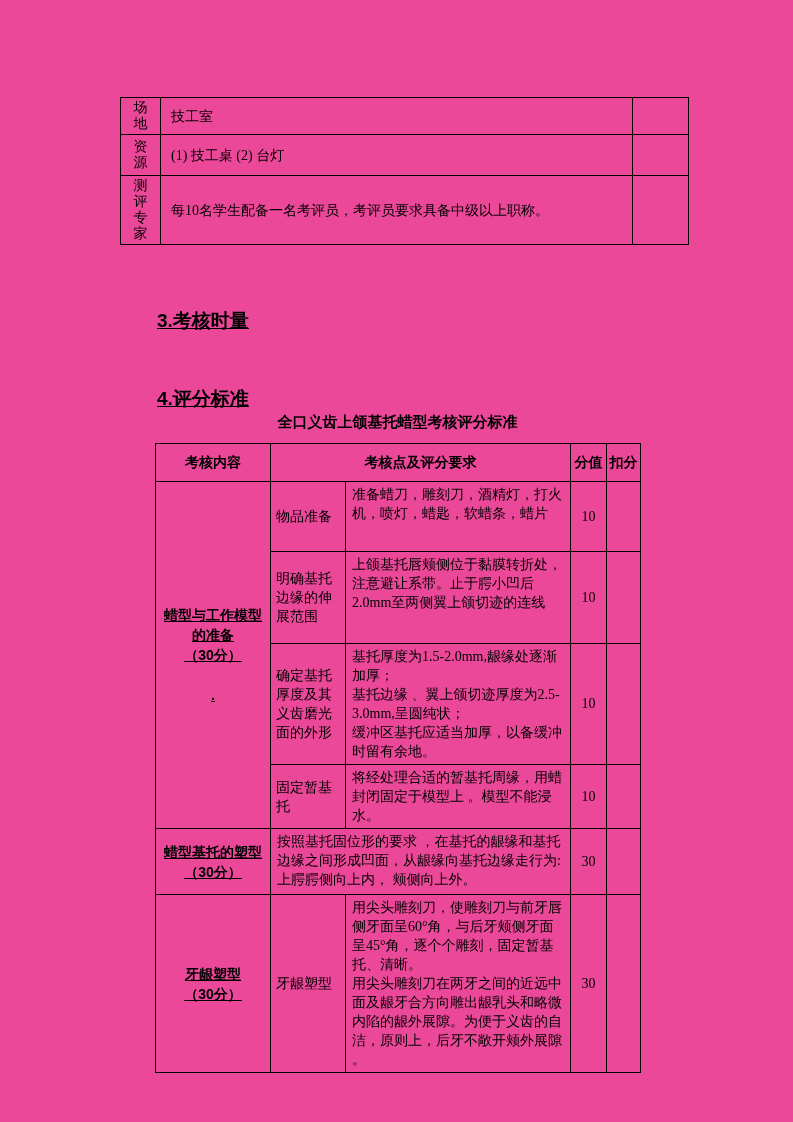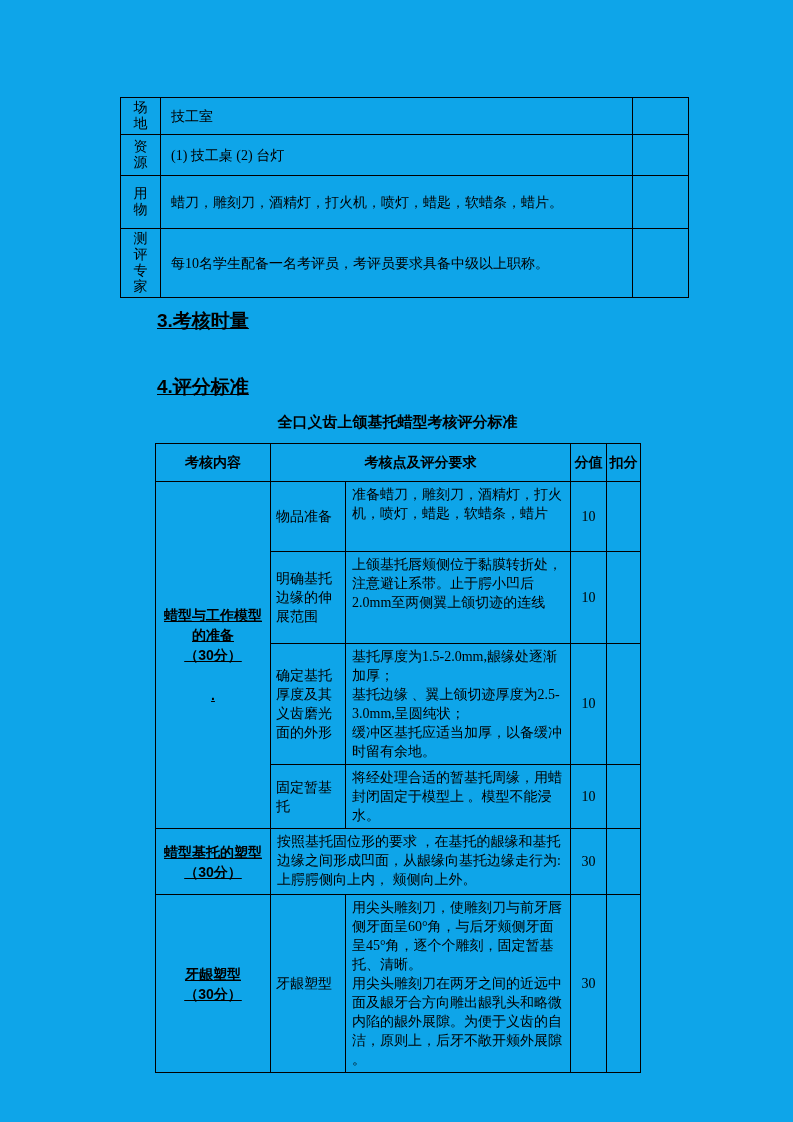--- a/index.html
+++ b/index.html
@@ -1,20 +1,20 @@
 <!DOCTYPE html>
 <html><head>
 <meta charset="utf-8">
 <style>
   * { margin:0; padding:0; box-sizing:border-box; }
   html,body { background:#ffffff; }
   .page {
     position:relative;
     width:793px; height:1122px;
-    background:#0ea5e9;
+    background:#ec4899;
     color:#000;
     font-family:"Liberation Serif","DejaVu Serif",serif;
     overflow:hidden;
   }
   table { border-collapse:collapse; table-layout:fixed; }
   td, th { border:1px solid #000; font-size:14px; overflow:hidden; }
 
   
   .info-table { position:absolute; left:120px; top:97px; width:568px; }
   .info-table col.c-label { width:40px; }
@@ -31,21 +31,21 @@
   .info-table tr.ir3 { height:53px; }
   .info-table tr.ir4 { height:60px; }
 
   
   .hei { font-family:"Liberation Sans","DejaVu Sans",sans-serif;text-decoration:underline; }
   .h-section {
     position:absolute; left:157px;
     font-size:19px; font-weight:bold; line-height:22px;
   }
   .h-sec3 { top:310px; }
-  .h-sec4 { top:376px; }
+  .h-sec4 { top:388px; }
   .p-body {
     position:absolute; left:150px; top:345px;
     font-size:14px; line-height:19px;
   }
   .score-title {
     position:absolute; left:155px; top:413px; width:485px;
     text-align:center; font-size:15px; font-weight:bold;
   }
 
   
@@ -94,25 +94,20 @@
       </colgroup>
     <tbody>
         <tr class="ir1">
       <td class="label-cell">场地</td>
       <td class="content-cell">技工室</td>
       <td></td>
     </tr>
     <tr class="ir2">
       <td class="label-cell">资源</td>
       <td class="content-cell">(1) 技工桌 (2) 台灯</td>
-      <td></td>
-    </tr>
-    <tr class="ir3">
-      <td class="label-cell">用物</td>
-      <td class="content-cell">蜡刀，雕刻刀，酒精灯，打火机，喷灯，蜡匙，软蜡条，蜡片。</td>
       <td></td>
     </tr>
     <tr class="ir4">
       <td class="label-cell">测评专家</td>
       <td class="content-cell">每10名学生配备一名考评员，考评员要求具备中级以上职称。</td>
       <td></td>
     </tr>
   </tbody>
     </table>
 

